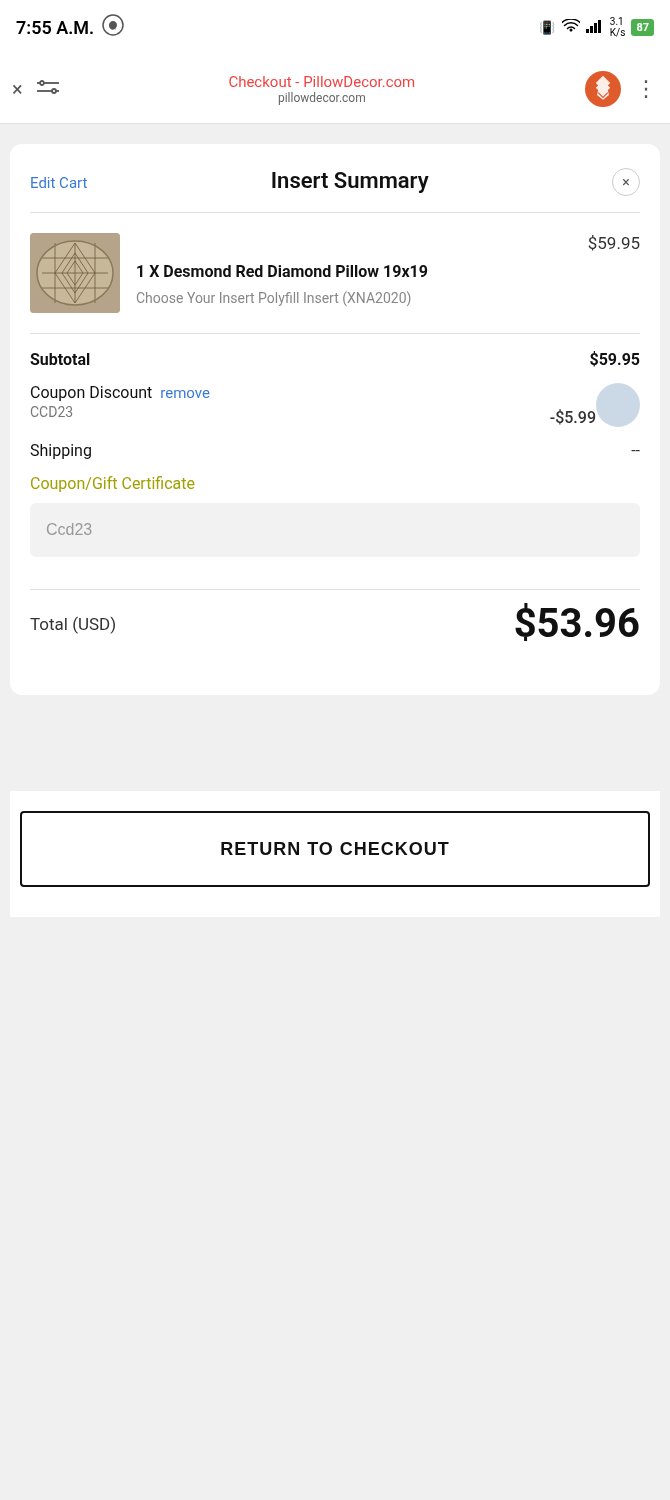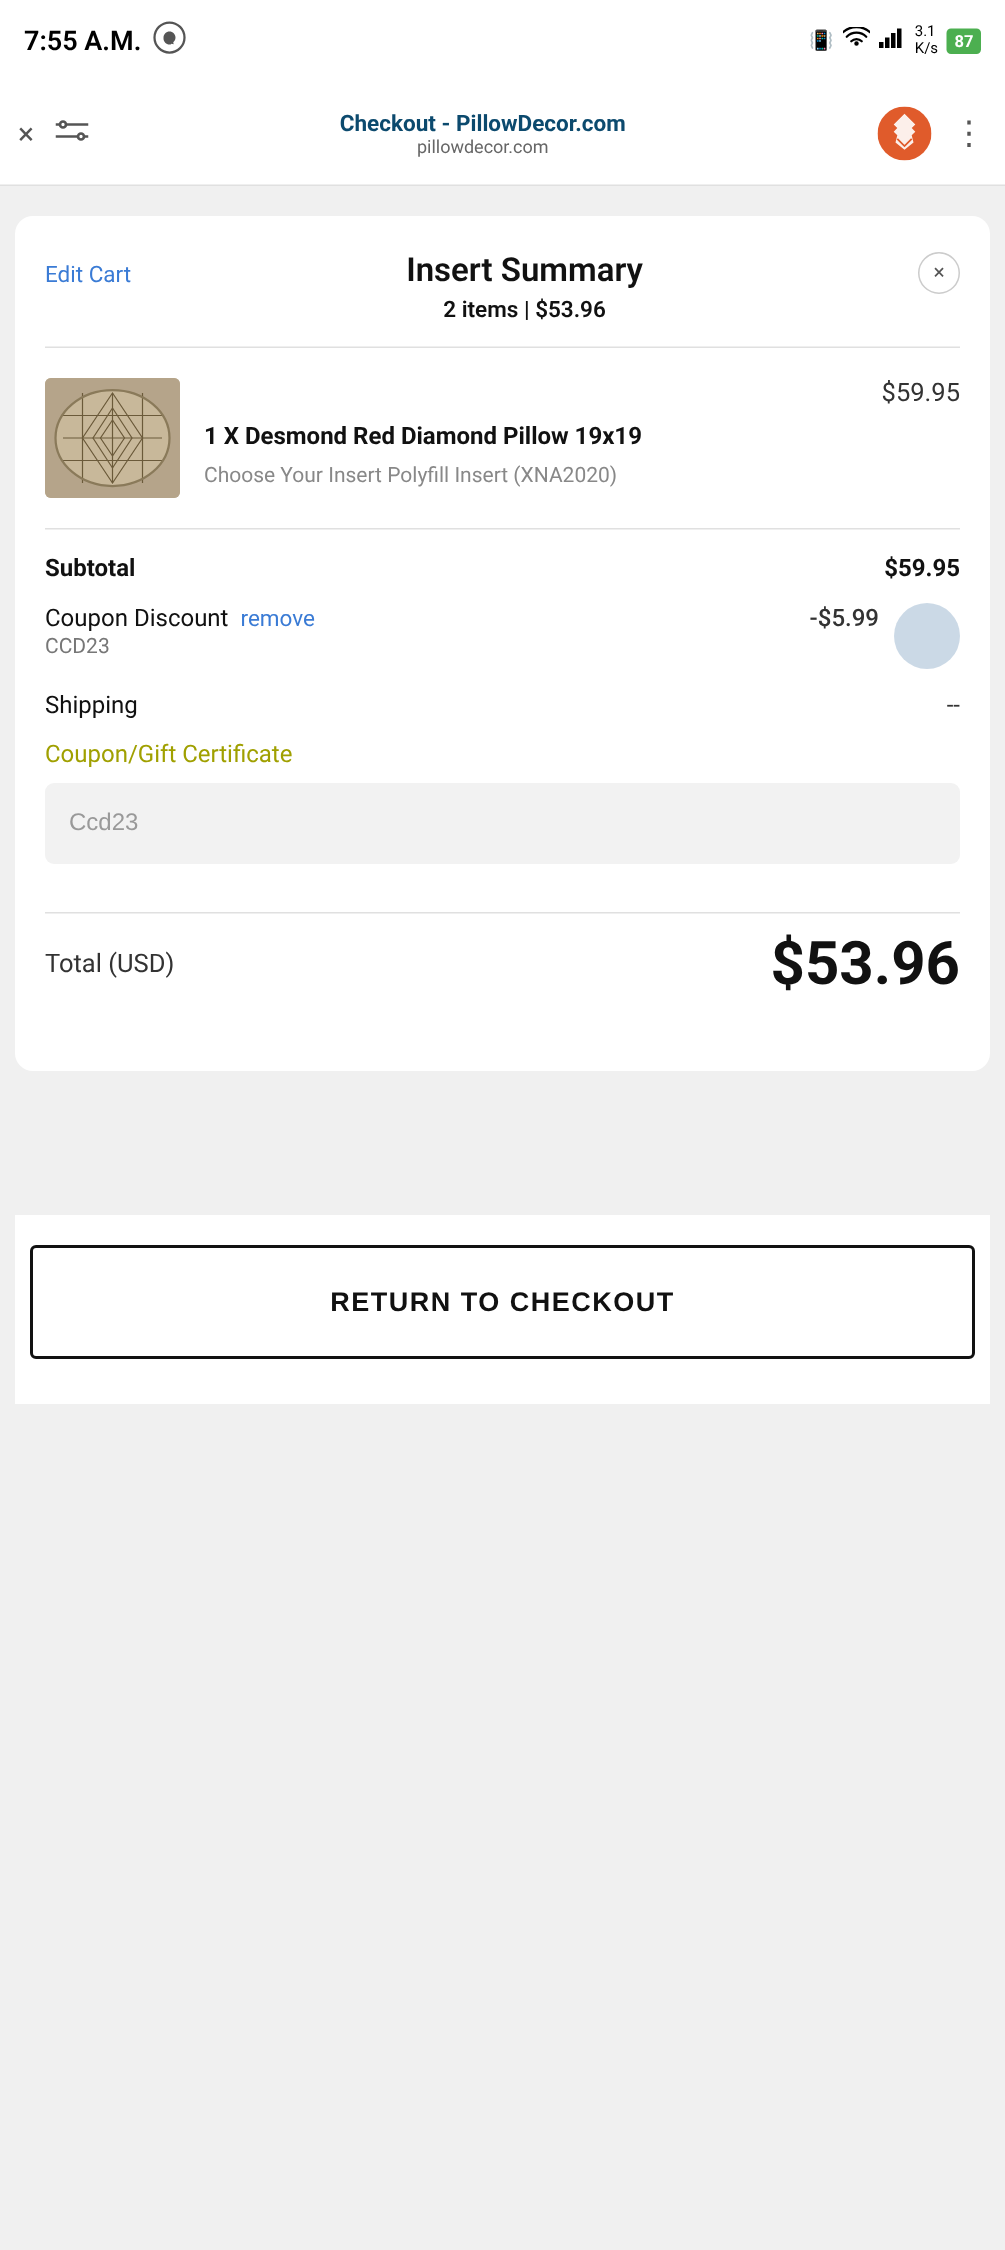--- a/index.html
+++ b/index.html
@@ -73,22 +73,22 @@
       line-height: 1;
     }
     .browser-url-area {
       flex: 1;
       display: flex;
       flex-direction: column;
       align-items: center;
     }
     .browser-title {
       font-size: 15px;
-      color: #0c4a6e;
-      font-weight: 700;
+      color: #ef4444;
+      font-weight: 400;
     }
     .browser-url {
       font-size: 12px;
       color: #666;
     }
     .brave-logo {
       width: 36px;
       height: 36px;
     }
     .browser-more-btn {
@@ -388,21 +388,20 @@
 </div>
 
 <div style="height:10px; background:#f0f0f0;"></div>
 
 <div class="page-content">
 
   <div class="order-header">
     <a class="edit-cart-link">Edit Cart</a>
     <div class="order-title-area">
       <div class="order-title">Insert Summary</div>
-      <div class="order-subtitle">2 items | $53.96</div>
     </div>
     <div class="close-btn-circle">×</div>
   </div>
 
   <div class="divider"></div>
 
   <div class="product-row">
     <div class="product-image">
       
       <svg class="pillow-svg" viewBox="0 0 90 80" xmlns="http://www.w3.org/2000/svg">
@@ -443,21 +442,21 @@
     </div>
 
     <div class="summary-row" style="position:relative;">
       <div class="coupon-row-left">
         <div class="coupon-label-line">
           <span class="summary-label">Coupon Discount</span>
           <a class="remove-link">remove</a>
         </div>
         <span class="coupon-code-text">CCD23</span>
       </div>
-      <div style="display:flex; align-items:flex-start; gap:10px;">
+      <div style="display:flex; align-items:flex-end; ">
         <span class="coupon-discount-value">-$5.99</span>
 
         <div style="width:44px; height:44px; border-radius:50%; background:rgba(160,185,210,0.55);"></div>
       </div>
     </div>
 
     <div class="summary-row">
       <span class="summary-label">Shipping</span>
       <span class="shipping-value">--</span>
     </div>

